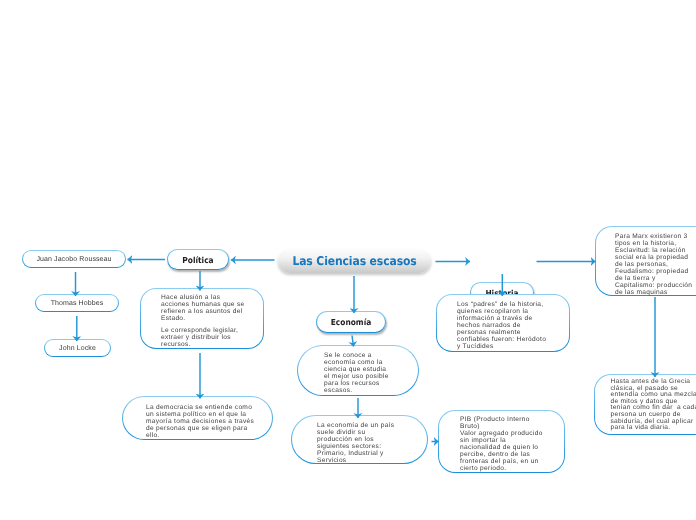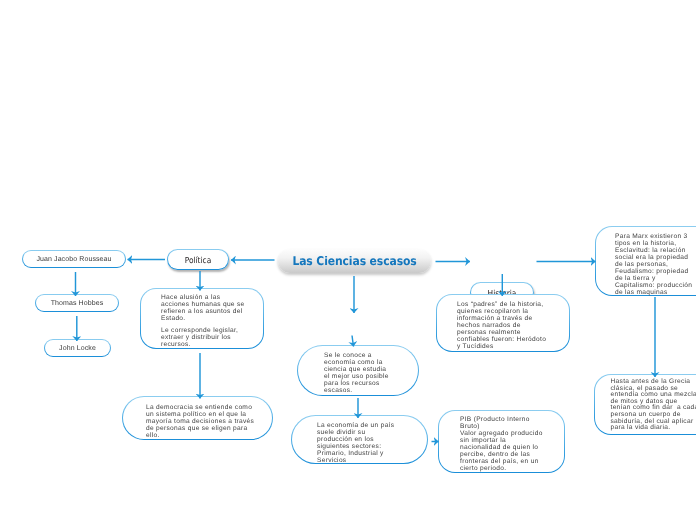--- a/index.html
+++ b/index.html
@@ -7,21 +7,21 @@
        font-family:"Liberation Sans",sans-serif;overflow:hidden;}
   #canvas{position:relative;width:696px;height:520px;-webkit-font-smoothing:antialiased;text-rendering:geometricPrecision;}
   svg#links{position:absolute;left:0;top:0;width:696px;height:520px;z-index:5;pointer-events:none;}
 
   .node{position:absolute;box-sizing:border-box;
         border:1.4px solid transparent;
         background:linear-gradient(#fff,#fff) padding-box,
                    linear-gradient(180deg,#8ccdf0 0%,#63b9ea 35%,#2c9ade 75%,#1a8ed8 100%) border-box;}
   .topic{border-radius:999px;display:flex;align-items:center;justify-content:center;
          font-family:"DejaVu Sans",sans-serif;font-stretch:condensed;
-         font-weight:normal;color:#231f20;font-size:8.3px;letter-spacing:0px;
+         font-weight:bold;color:#231f20;font-size:8.3px;letter-spacing:0px;
          box-shadow:1px 2px 2px rgba(0,0,0,.30);}
   .plain{border-radius:999px;display:flex;align-items:center;justify-content:center;
          color:#3a3a3a;font-size:7px;letter-spacing:.1px;}
   .leaf{color:#3f3f3f;font-size:6.6px;line-height:7.05px;letter-spacing:0.3px;
         box-sizing:border-box;position:absolute;}
   .leaf .inner{position:absolute;white-space:pre;}
   .leaf .inner > div{white-space:pre;}
 
   .center{position:absolute;border:none;border-radius:999px;
           font-family:"DejaVu Sans",sans-serif;font-stretch:condensed;
@@ -61,20 +61,23 @@
   </svg>
 
   <div class="center" style="left:278px;top:249px;width:153px;height:24px;">
     <span>Las Ciencias escasos</span>
   </div>
 
   <div class="node topic" style="left:167px;top:249px;width:62px;height:21px;">
     <span>Política</span>
   </div>
 
+  <div class="node topic" style="left:316px;top:311px;width:70px;height:22px;">
+    <span>Economía</span>
+  </div>
 
   <div class="node topic" style="left:470px;top:264px;width:64px;height:21px;margin-top:18px;">
     <span>Historia</span>
   </div>
 
   <div class="node plain" style="left:22px;top:250px;width:104px;height:18px;">
     <span>Juan Jacobo Rousseau</span>
   </div>
 
   <div class="node plain" style="left:35px;top:294px;width:84px;height:18px;">

